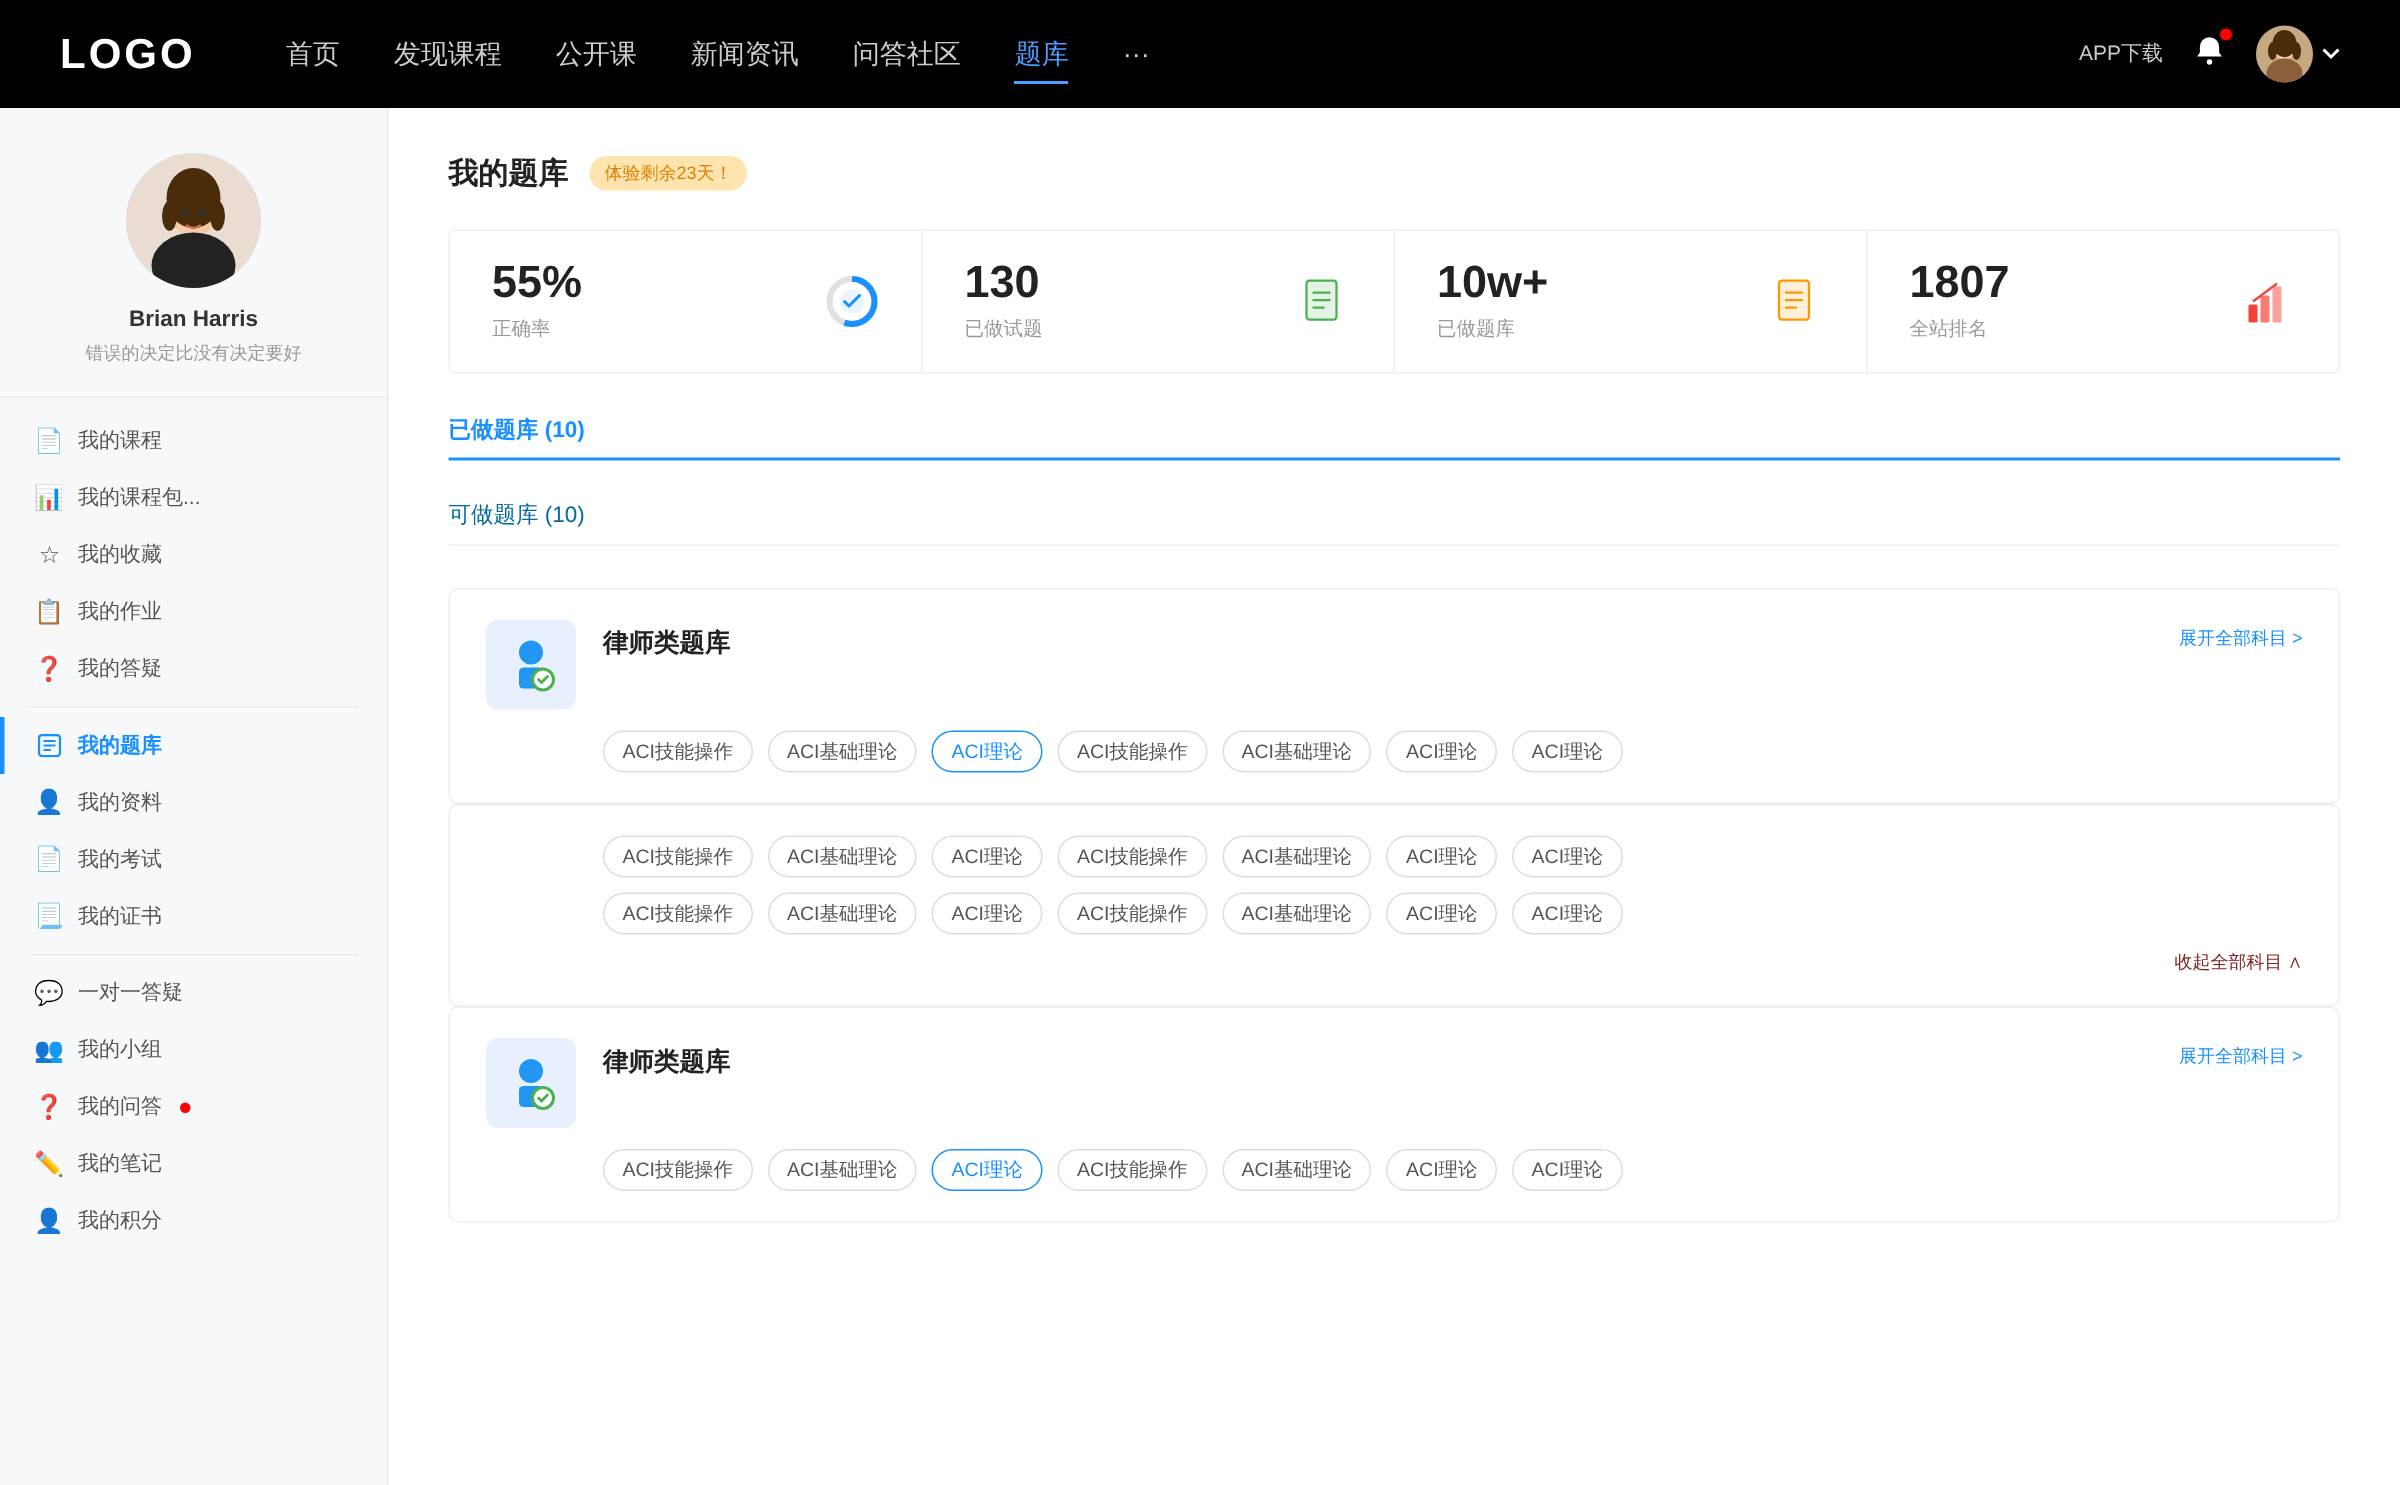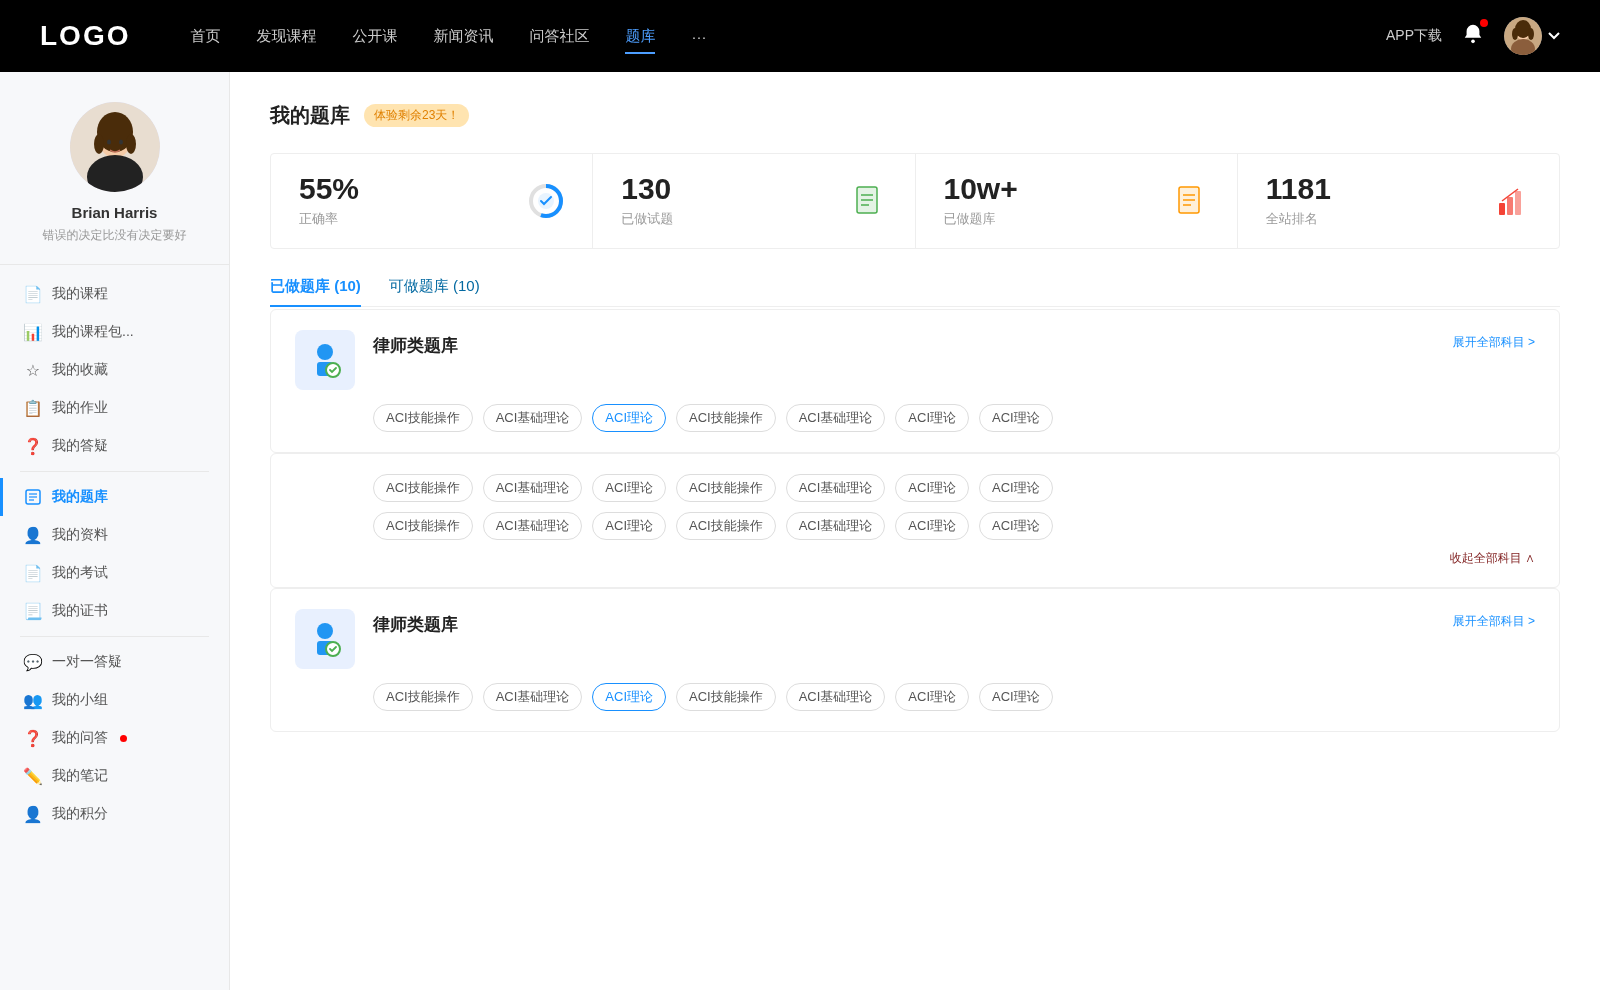--- a/index.html
+++ b/index.html
@@ -23,21 +23,21 @@
       margin-right: 60px;
     }
     .header-nav {
       display: flex;
       align-items: center;
       gap: 36px;
       flex: 1;
     }
     .nav-item {
       color: #ccc;
-      font-size: 15px;
+      font-size: 18px;
       cursor: pointer;
       padding: 4px 0;
       position: relative;
     }
     .nav-item.active {
       color: #4d9eff;
     }
     .nav-item.active::after {
       content: '';
       position: absolute;
@@ -84,21 +84,21 @@
     .avatar-img svg { width: 38px; height: 38px; }
 
     
     .page-body {
       display: flex;
       min-height: calc(990px - 72px);
     }
 
     
     .sidebar {
-      width: 230px;
+      width: 259px;
       background: #f7f8fa;
       border-right: 1px solid #e8e8e8;
       padding: 30px 0 20px;
       flex-shrink: 0;
     }
     .profile-section {
       display: flex;
       flex-direction: column;
       align-items: center;
       padding: 0 20px 20px;
@@ -227,22 +227,23 @@
     }
     .stat-icon {
       width: 36px; height: 36px;
       display: flex; align-items: center; justify-content: center;
     }
 
     
     .tabs-row {
       display: flex;
       gap: 28px;
-      margin-bottom: 2px;
+      margin-bottom: 28px;
       border-bottom: 1px solid #eee;
+      flex-direction: column;
     }
     .tab-item {
       font-size: 15px;
       color: #0369a1;
       padding-bottom: 10px;
       cursor: pointer;
       position: relative;
     }
     .tab-item.active {
       color: #1890ff;
@@ -511,21 +512,21 @@
             <rect x="4" y="2" width="20" height="26" rx="2" stroke="#ff9800" stroke-width="1.5" fill="none"></rect>
             <line x1="8" y1="10" x2="20" y2="10" stroke="#ff9800" stroke-width="1.5"></line>
             <line x1="8" y1="15" x2="20" y2="15" stroke="#ff9800" stroke-width="1.5"></line>
             <line x1="8" y1="20" x2="16" y2="20" stroke="#ff9800" stroke-width="1.5"></line>
           </svg>
         </div>
       </div>
 
       <div class="stat-card">
         <div class="stat-text">
-          <div class="stat-value">1181</div>
+          <div class="stat-value">1807</div>
           <div class="stat-label">全站排名</div>
         </div>
         <div class="stat-icon">
           <svg width="32" height="32" viewBox="0 0 32 32">
             <rect x="2" y="18" width="6" height="12" rx="1" fill="#f44336"></rect>
             <rect x="10" y="12" width="6" height="18" rx="1" fill="#f44336" opacity="0.7"></rect>
             <rect x="18" y="6" width="6" height="24" rx="1" fill="#f44336" opacity="0.5"></rect>
             <polyline points="5,16 13,10 21,4" stroke="#f44336" stroke-width="1.5" fill="none"></polyline>
           </svg>
         </div>

